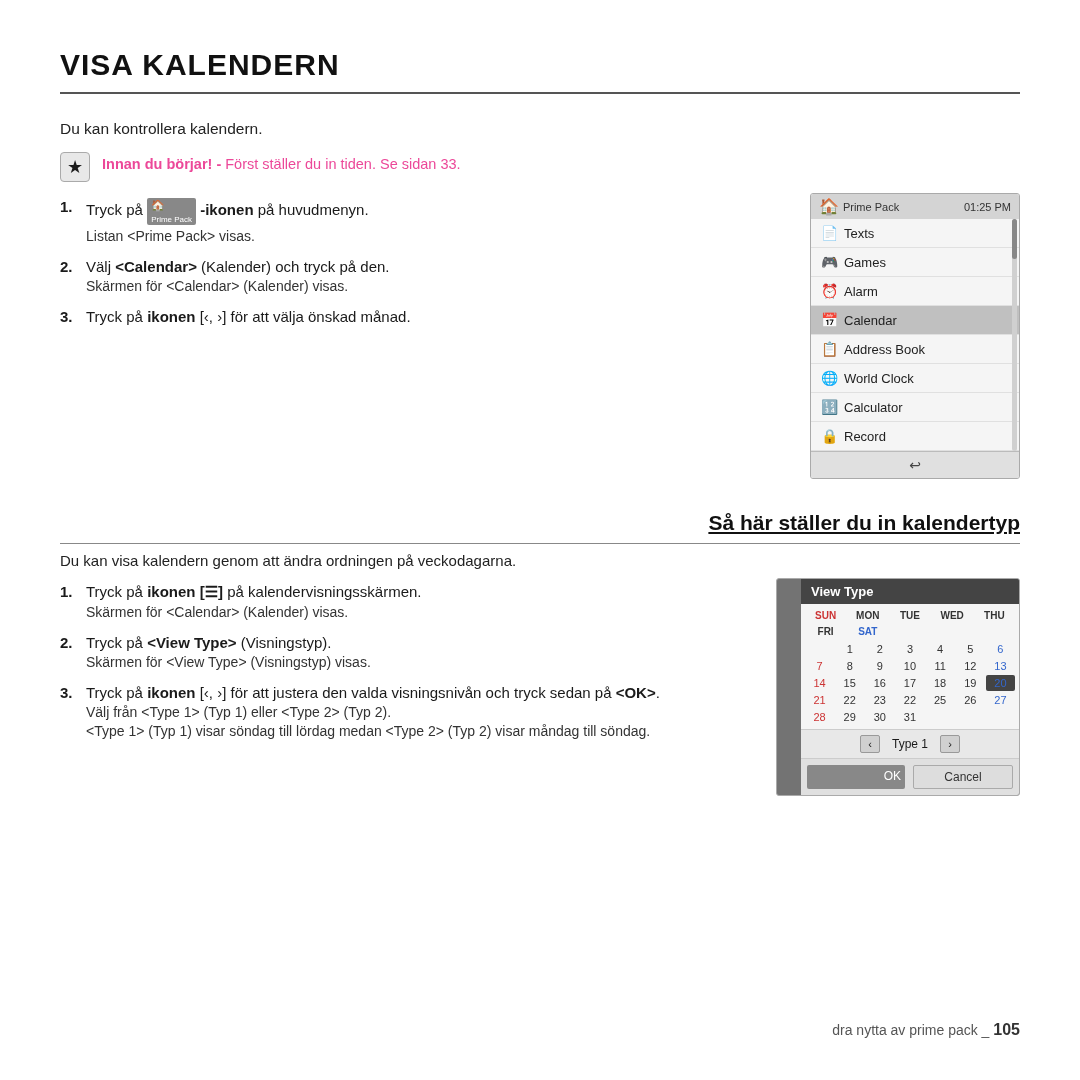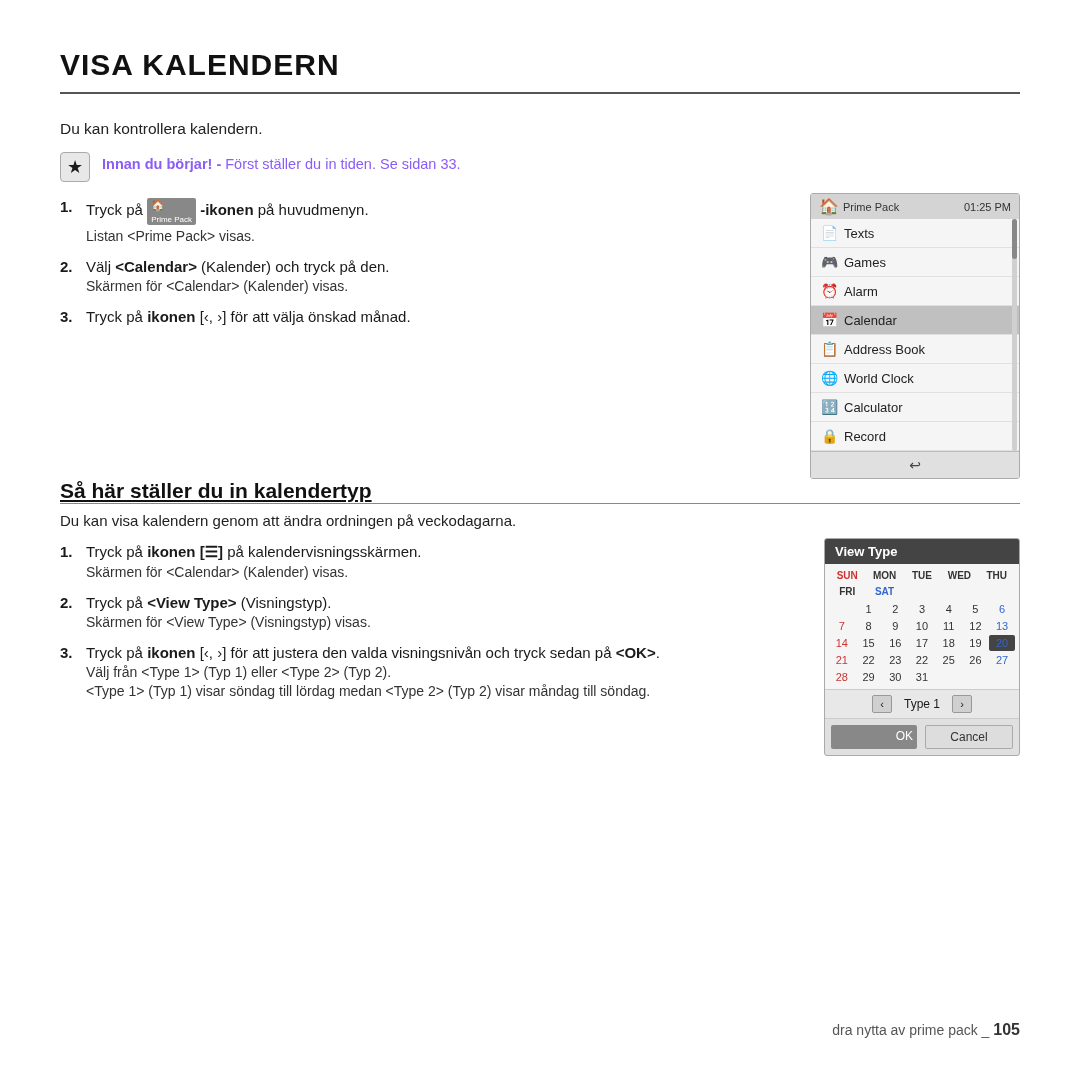--- a/index.html
+++ b/index.html
@@ -52,21 +52,21 @@
       border: 1px solid #aaa;
       border-radius: 4px;
       display: flex;
       align-items: center;
       justify-content: center;
       flex-shrink: 0;
       font-size: 18px;
     }
     .star-note-text {
       font-size: 14.5px;
-      color: #8b5cf6;
+      color: #ec4899;
       padding-top: 4px;
     }
     .star-note-text strong {
       font-weight: bold;
     }
 
     
     .content-with-screenshot {
       display: flex;
       gap: 30px;
@@ -184,47 +184,50 @@
     }
     .phone-list-container {
       position: relative;
     }
 
     
     .section2-title {
       font-size: 21px;
       font-weight: bold;
       text-decoration: underline;
+      margin-top: 32px;
       margin-bottom: 8px;
       color: #111;
       border-bottom: 1px solid #888;
-      padding-bottom: 0;
+      padding-bottom: 8px;
+      text-align: right;
     }
     .section2-intro {
       font-size: 15px;
       margin-bottom: 14px;
       color: #222;
     }
 
     .section2-content {
       display: flex;
       gap: 30px;
       align-items: flex-start;
     }
 
     
     .calendar-screenshot {
-      width: 196px;
+      width: 244px;
       flex-shrink: 0;
       border: 1.5px solid #aaa;
       border-radius: 3px;
-      background: #fca5a5;
+      background: #737373;
       overflow: hidden;
       font-size: 12px;
       margin-top: -5px;
+      padding-left: 24px;
     }
     .cal-header {
       background: #444;
       color: #fff;
       padding: 5px 10px;
       font-size: 13px;
       font-weight: bold;
     }
     .cal-grid {
       background: #f5f5f5;

